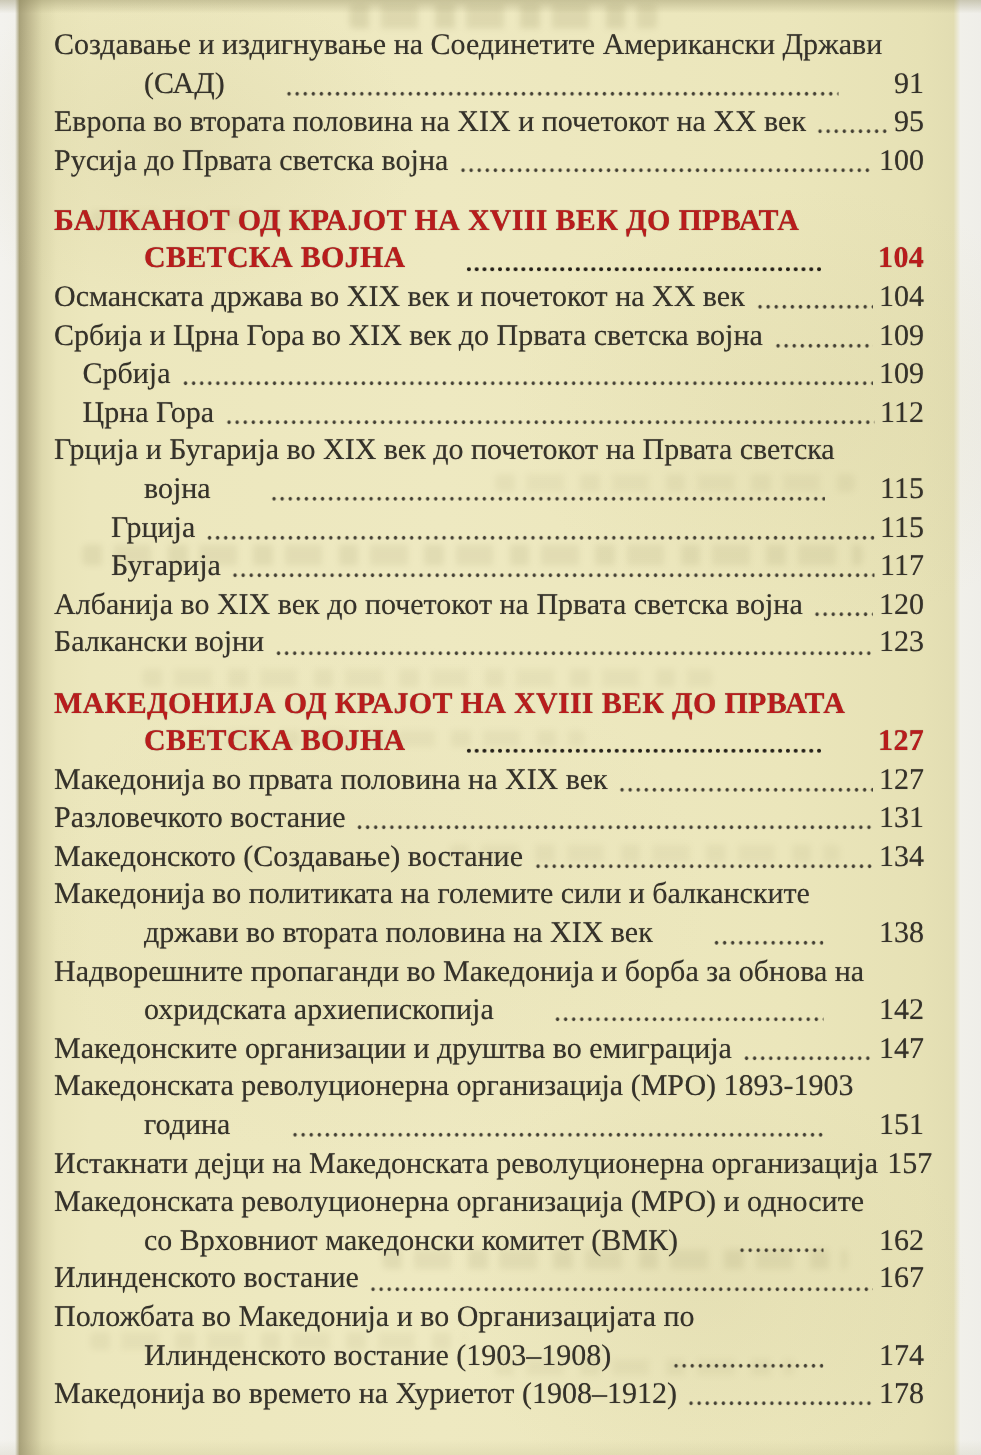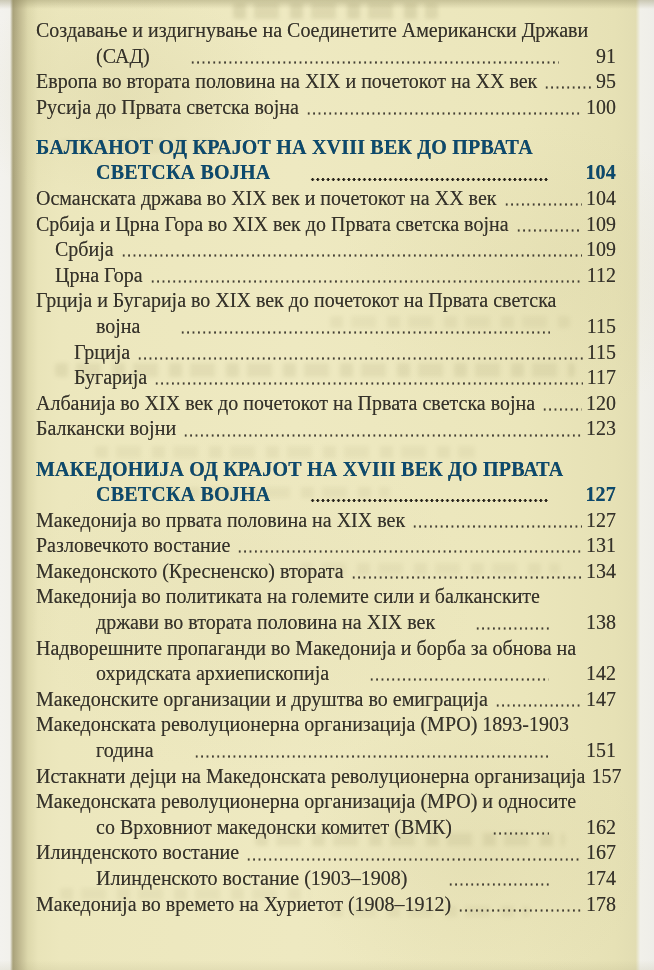--- a/index.html
+++ b/index.html
@@ -49,21 +49,21 @@
 
   .content{position:absolute;left:36px;right:38px;top:18px;}
   .row{
     display:flex;align-items:flex-start;
     height:25.6px;line-height:25.6px;
     font-size:20px;color:#35322a;white-space:nowrap;
     text-shadow:0 0 .5px rgba(55,50,40,.55);
   }
   .row .t{white-space:nowrap;}
   .gap{height:14.5px;}
-  .bold{font-weight:bold;color:#0c4a6e;letter-spacing:.2px;text-shadow:0 0 .6px rgba(30,27,20,.6);}
+  .bold{font-weight:bold;color:#b91c1c;letter-spacing:.2px;text-shadow:0 0 .6px rgba(30,27,20,.6);}
   .i1{padding-left:19px;}
   .i2{padding-left:38px;}
   .i3{padding-left:60px;gap:33px;}
   .leader{
     flex:1 1 auto;min-width:6px;height:20px;align-self:flex-end;
     margin:0 4px 0 7px;
     background-image:radial-gradient(circle, #433f33 1.05px, transparent 1.35px);
     background-size:5.4px 5.4px;background-repeat:repeat-x;
     background-position:0 calc(100% - 4px);
   }
@@ -180,21 +180,21 @@
       <span class="t">Македонија во првата половина на XIX век</span>
       <span class="leader"></span>
       <span class="pg">127</span>
     </div>
     <div class="row i0">
       <span class="t">Разловечкото востание</span>
       <span class="leader"></span>
       <span class="pg">131</span>
     </div>
     <div class="row i0">
-      <span class="t">Македонското (Кресненско) втората</span>
+      <span class="t">Македонското (Создавање) востание</span>
       <span class="leader"></span>
       <span class="pg">134</span>
     </div>
     <div class="row i0">
       <span class="t">Македонија во политиката на големите сили и балканските</span>
     </div>
     <div class="row i3">
       <span class="t">држави во втората половина на XIX век</span>
       <span class="leader"></span>
       <span class="pg">138</span>
@@ -231,20 +231,23 @@
     <div class="row i3">
       <span class="t">со Врховниот македонски комитет (ВМК)</span>
       <span class="leader"></span>
       <span class="pg">162</span>
     </div>
     <div class="row i0">
       <span class="t">Илинденското востание</span>
       <span class="leader"></span>
       <span class="pg">167</span>
     </div>
+    <div class="row i0">
+      <span class="t">Положбата во Македонија и во Организацијата по</span>
+    </div>
     <div class="row i3">
       <span class="t">Илинденското востание (1903–1908)</span>
       <span class="leader"></span>
       <span class="pg">174</span>
     </div>
     <div class="row i0">
       <span class="t">Македонија во времето на Хуриетот (1908–1912)</span>
       <span class="leader"></span>
       <span class="pg">178</span>
     </div>

